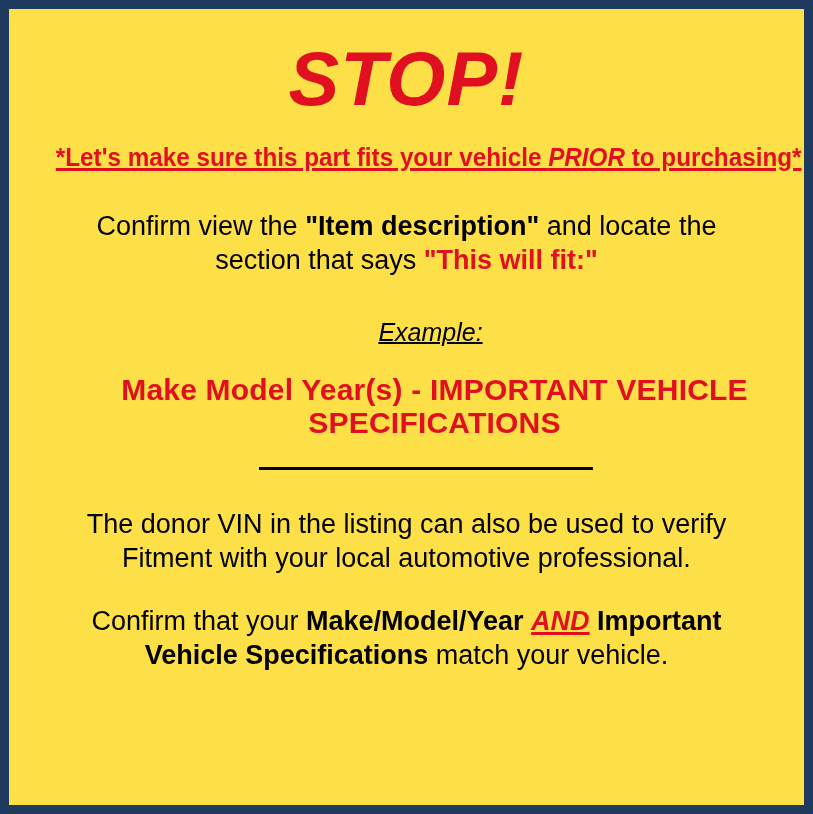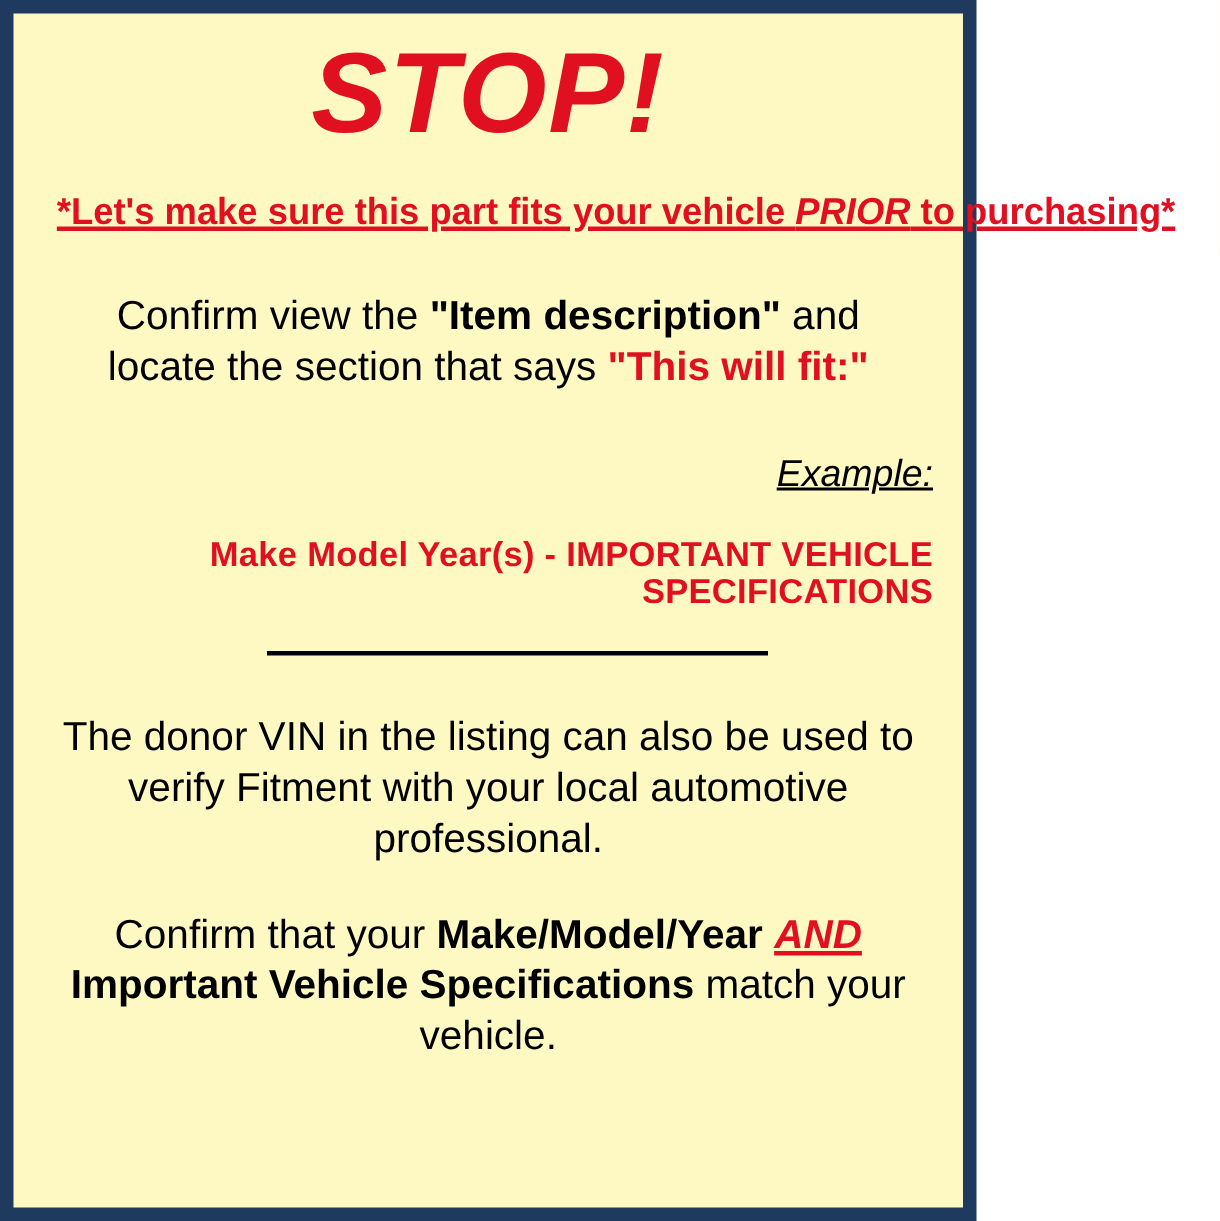--- a/index.html
+++ b/index.html
@@ -10,25 +10,25 @@
   body {
     width: 813px;
     height: 814px;
     overflow: hidden;
     font-family: "Liberation Sans", sans-serif;
   }
 
   
   #fitment-notice {
     box-sizing: border-box;
-    width: 651px;
+    width: 813px;
     height: 814px;
-    background: #fef9c3;
+    background: #fde047;
     border: 9px solid #1f3a5f;
-    padding: 0;
+    padding: 16px;
     position: relative;
   }
 
   .inner {
     box-sizing: border-box;
     width: 100%;
     height: 100%;
     padding: 0 20px;
     text-align: center;
     color: #000000;
@@ -100,21 +100,21 @@
     font-weight: bold;
     font-family: "Liberation Sans Narrow", "Liberation Sans", sans-serif;
   }
   .blk-bold {
     color: #000000;
     font-weight: bold;
   }
 
   
   .example-block {
-    text-align: right;
+    text-align: center;
     padding-left: 48px;
     margin-top: 42px;
   }
   .example-label {
     font-family: "Liberation Sans", sans-serif;
     font-style: italic;
     font-size: 25px;
     color: #000000;
     text-decoration: underline;
     text-decoration-thickness: 2px;
@@ -126,21 +126,21 @@
     font-family: "Liberation Sans Narrow", "Liberation Sans", sans-serif;
     font-weight: bold;
     font-size: 27px;
     color: #e01020;
     line-height: 1.15;
     margin: 3px 0 0 0;
   }
   .example-spec {
     font-family: "Liberation Sans Narrow", "Liberation Sans", sans-serif;
     font-weight: bold;
-    font-size: 23px;
+    font-size: 30px;
     color: #e01020;
     line-height: 1.1;
     margin: 26px 0 0 8px;
     letter-spacing: 0.2px;
   }
 
   
   .divider-wrap {
     margin-top: 26px;
     text-align: center;

